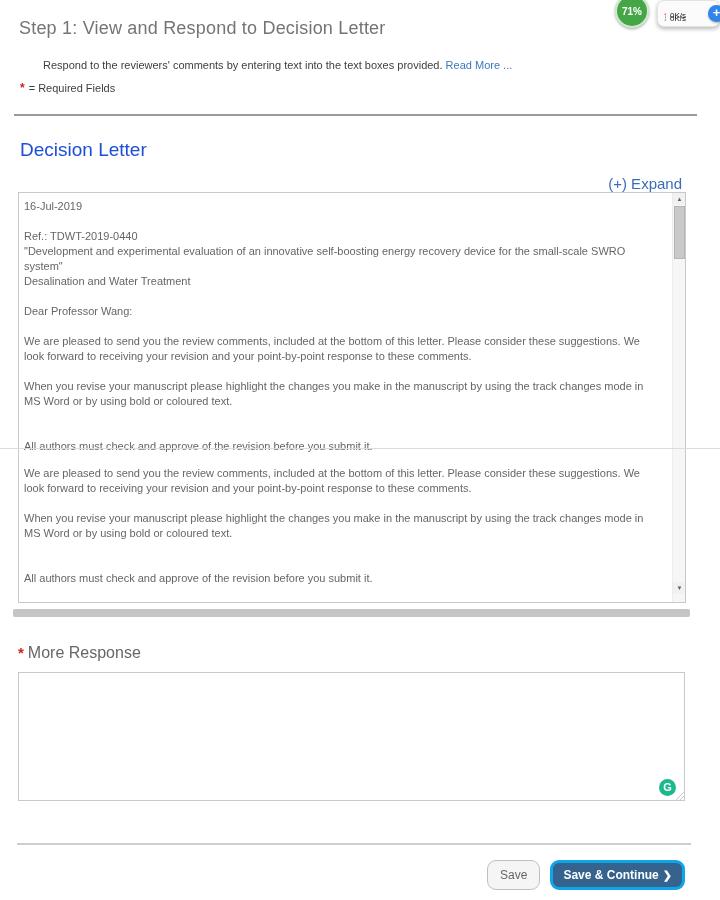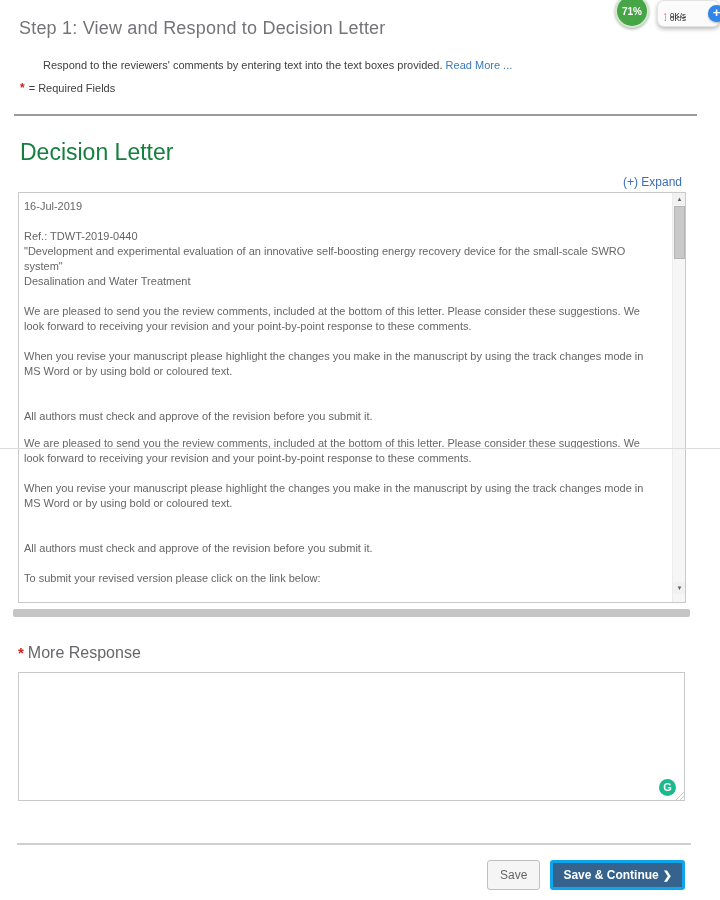--- a/index.html
+++ b/index.html
@@ -27,22 +27,22 @@
   
   .h1 { position:absolute; top:18px; left:19px; font-size:18px; font-weight:300;
     color:#737478; letter-spacing:.2px; }
   .subtitle { position:absolute; top:59px; left:20px; font-size:11px; color:#3e3e3e;padding-left:23px; }
   .link { color:#3b78bd; cursor:pointer; }
   .required-note { position:absolute; top:81px; left:20px; font-size:11px; color:#3e3e3e; }
   .req-star { color:#cc2222; font-weight:bold; margin-right:4px; font-size:12px; }
   .divider-strong { position:absolute; top:114px; left:14px; width:683px; height:2px; background:#9a9a9a; }
 
   
-  .section-title { position:absolute; top:139px; left:20px; font-size:23px; font-weight:300; color:#15803d; }
-  .expand-link { position:absolute; top:175px; right:38px; font-size:12px; color:#3a6fb5; cursor:pointer; }
+  .section-title { position:absolute; top:139px; left:20px; font-size:19px; font-weight:300; color:#1d4ed8; }
+  .expand-link { position:absolute; top:175px; right:38px; font-size:15px; color:#3a6fb5; cursor:pointer; }
 
   .letter-box { position:absolute; top:192px; left:18px; width:668px; height:411px;
     border:1px solid #c9c9c9; background:#fff; overflow:hidden;
     padding:6px 2px 0 5px; }
   .letter-box p { font-size:11px; line-height:15px; color:#666;
     white-space:pre-line; margin:0 24px 15px 0; }
   .letter-box p.gap-double { margin-bottom:30px; }
   .letter-box p.gap-seam { margin-bottom:12px; }
 
   
@@ -70,21 +70,21 @@
     cursor:pointer; }
   .resize-handle { position:absolute; right:1px; bottom:1px; width:10px; height:10px; cursor:nwse-resize;
     background:repeating-linear-gradient(135deg, transparent 0 2px, #bdbdbd 2px 3px);
     clip-path:polygon(100% 0, 100% 100%, 0 100%); opacity:.8; }
 
   .divider-thin { position:absolute; top:843px; left:17px; width:674px; height:2px; background:#cecece; }
 
   
   .btn-row { position:absolute; top:860px; left:0; width:685px; display:flex;
     justify-content:flex-end; gap:10px; }
-  .btn { font-size:12px; border-radius:3px; padding:5px 12px; cursor:pointer; line-height:14px; }
+  .btn { font-size:12px; border-radius:9px; padding:5px 12px; cursor:pointer; line-height:14px; }
   .btn-save { background:#f5f5f5; border:1px solid #bfbfbf; color:#666; }
   .btn-primary { background:#35638d; border:3px solid #0ea5e9; color:#fff; font-weight:bold;
     padding:5px 10px; }
   .btn-primary .chev { font-size:11px; margin-left:4px; }
 </style>
 </head>
 <body>
 
 <div class="page">
 
@@ -112,20 +112,21 @@
   <div class="divider-strong"></div>
 
   <div class="section-title">Decision Letter</div>
   <div class="expand-link">(+) Expand</div>
 
   <div class="letter-box">
     <p>16-Jul-2019</p>
     <p>Ref.: TDWT-2019-0440
 "Development and experimental evaluation of an innovative self-boosting energy recovery device for the small-scale SWRO system"
 Desalination and Water Treatment</p>
+    <p>Dear Professor Wang:</p>
     <p>We are pleased to send you the review comments, included at the bottom of this letter. Please consider these suggestions. We look forward to receiving your revision and your point-by-point response to these comments.</p>
     <p class="gap-double">When you revise your manuscript please highlight the changes you make in the manuscript by using the track changes mode in MS Word or by using bold or coloured text.</p>
     <p class="gap-seam">All authors must check and approve of the revision before you submit it.</p>
     <p>We are pleased to send you the review comments, included at the bottom of this letter. Please consider these suggestions. We look forward to receiving your revision and your point-by-point response to these comments.</p>
     <p class="gap-double">When you revise your manuscript please highlight the changes you make in the manuscript by using the track changes mode in MS Word or by using bold or coloured text.</p>
     <p>All authors must check and approve of the revision before you submit it.</p>
     <p>To submit your revised version please click on the link below:</p>
 
     <div class="vscroll">
       <div class="vs-btn vs-up">▲</div>

